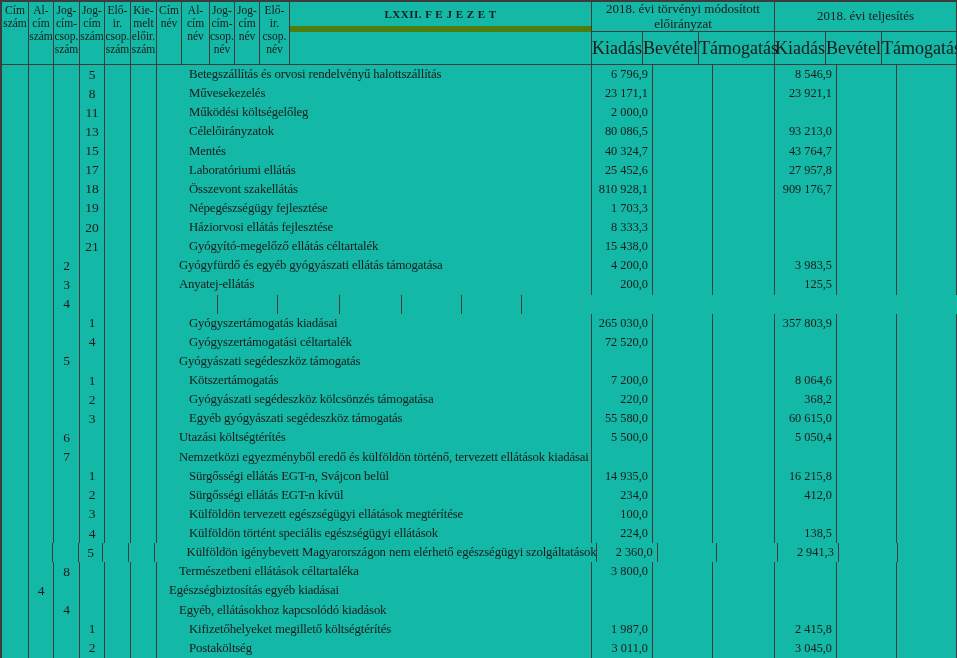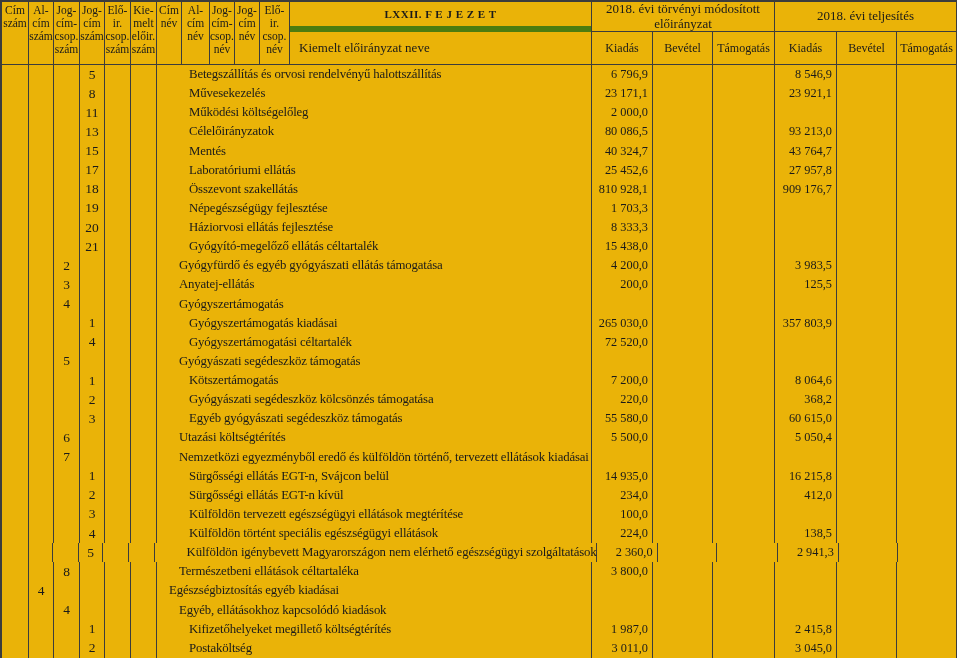--- a/index.html
+++ b/index.html
@@ -1,18 +1,18 @@
 <!DOCTYPE html>
 <html><head>
 <meta charset="utf-8">
 <style>
   html,body{margin:0;padding:0;background:#e8e8e8;}
   .page{
     width:957px;height:658px;
-    background:#eab308;
+    background:#14b8a6;
     color:#1a1a1a;
     font-family:"Liberation Serif","DejaVu Serif",serif;
     border-top:2px solid #3c3c3c;
     border-left:2px solid #3c3c3c;
     box-sizing:border-box;
     overflow:hidden;
     display:flex;flex-direction:column;
   }
   .page *{box-sizing:border-box;}
 
@@ -58,21 +58,21 @@
     border-bottom:1px solid #3c3c3c;
     display:flex;align-items:center;justify-content:center;
     text-align:center;font-size:13px;line-height:1.1;
     padding:0 6px;
   }
   .grp1{width:183px;border-right:1px solid #3c3c3c;}
   .grp2{width:182px;border-right:1px solid #3c3c3c;}
   .subrow{flex:1;display:flex;}
   .subcell{
     display:flex;align-items:center;justify-content:center;
-    font-size:12px;
+    font-size:18px;
     border-right:1px solid #3c3c3c;
   }
   .subcell:last-child{border-right:none;}
   .g1s1{width:61px;} .g1s2{width:60px;} .g1s3{flex:1;}
   .g2s1{width:62px;} .g2s2{width:60px;} .g2s3{flex:1;}
 
   
   .tbody{flex:1;display:flex;flex-direction:column;}
   .row{flex:1 1 0;display:flex;align-items:center;min-height:0;}
   .nc{
@@ -142,21 +142,20 @@
     <div class="hcell w-n4">Jog-
 cím
 név</div>
     <div class="hcell w-n5">Elő-
 ir.
 csop.
 név</div>
 
     <div class="hdr-mid">
       <div class="hdr-title">LXXII. F E J E Z E T</div>
-      <div class="hdr-kiemelt">Kiemelt előirányzat neve</div>
     </div>
 
     <div class="hdr-grp grp1">
       <div class="grp-label">2018. évi törvényi módosított előirányzat</div>
       <div class="subrow">
         <div class="subcell g1s1">Kiadás</div>
         <div class="subcell g1s2">Bevétel</div>
         <div class="subcell g1s3">Támogatás</div>
       </div>
     </div>
@@ -352,21 +351,20 @@
       <div class="val v5"></div>
       <div class="val v6"></div>
     </div>
       <div class="row">
       <div class="nc nc1"></div>
       <div class="nc nc2"></div>
       <div class="nc nc3">4</div>
       <div class="nc nc4"></div>
       <div class="nc nc5"></div>
       <div class="nc nc6"></div>
-      <div class="namecell lvl3">Gyógyszertámogatás</div>
       <div class="val v1"></div>
       <div class="val v2"></div>
       <div class="val v3"></div>
       <div class="val v4"></div>
       <div class="val v5"></div>
       <div class="val v6"></div>
     </div>
       <div class="row">
       <div class="nc nc1"></div>
       <div class="nc nc2"></div>

